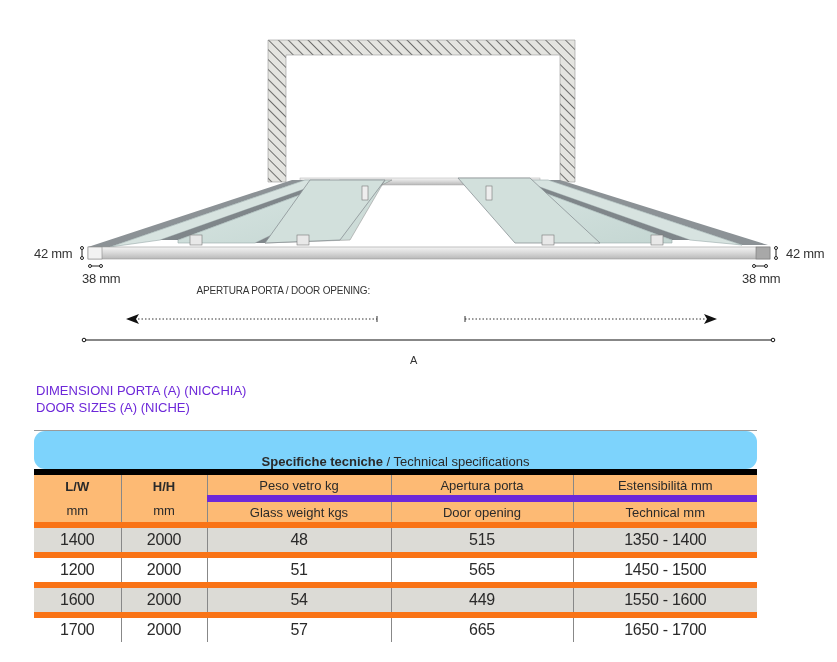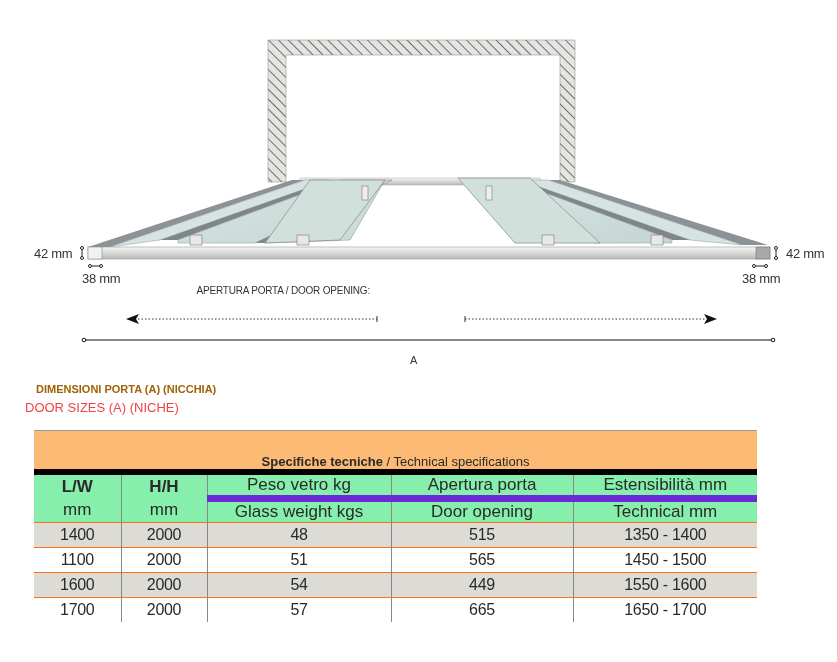--- a/index.html
+++ b/index.html
@@ -3,39 +3,39 @@
 <meta charset="utf-8">
 <style>
   html, body { margin: 0; padding: 0; background: #ffffff; }
   body { width: 837px; height: 662px; position: relative; overflow: hidden;
          font-family: "Liberation Sans", sans-serif; color: #2a2a2a; }
   #diagram { position: absolute; left: 0; top: 0; width: 837px; height: 372px; }
   .dim-label { position: absolute; font-size: 13px; color: #333; letter-spacing: -0.3px; }
   .door-open { position: absolute; left: 140px; top: 284px; width: 230px; text-align: right;
                font-size: 10px; color: #333; line-height: 13px; letter-spacing: -0.2px; }
   .a-label { position: absolute; left: 410px; top: 354px; font-size: 11px; color: #333; }
-  .title-it { position: absolute; left: 36px; top: 383px; font-size: 11px; font-weight: bold; color: #a16207; }
-  .title-en { position: absolute; left: 25px; top: 400px; font-size: 13px; color: #ef4444; text-align: center; }
+  .title-it { position: absolute; left: 36px; top: 383px; font-size: 13px; font-weight: normal; color: #6d28d9; }
+  .title-en { position: absolute; left: 36px; top: 400px; font-size: 13px; color: #6d28d9; text-align: center; }
 
   .spec-table { position: absolute; left: 34px; top: 430px; width: 723px;
                 border-collapse: collapse; table-layout: fixed; }
   .spec-table td, .spec-table th { padding: 0; text-align: center; font-weight: normal;
                 color: #2a2a2a; }
-  .band { background: #fdba74; height: 30px; font-size: 13px;
-          border-top: 1px solid #9a9a9a; vertical-align: bottom; }
+  .band { background: #7dd3fc; height: 30px; font-size: 13px;
+          border-top: 1px solid #9a9a9a; vertical-align: bottom; border-radius: 11px; }
   .band span.b { font-weight: bold; }
   .band-cell { padding-top: 8px !important; }
   .thick-row td { height: 6px; background: #000; }
-  .hdr td { font-size: 17px; height: 20px; background: #86efac; }
+  .hdr td { font-size: 13px; height: 20px; background: #fdba74; }
   .hdr td.bold { font-weight: bold; }
   .vline { border-left: 1px solid #888; }
   .hline td.sub { border-bottom: 7px solid #6d28d9; }
   .data td { font-size: 16px; height: 24px; letter-spacing: -0.3px; }
   .data.shade td { background: #dcdbd6; }
-  .data td { border-top: 1px solid #f97316; }
+  .data td { border-top: 6px solid #f97316; }
   .data.last td { border-bottom: 1px solid #a5a5a5; }
 </style>
 </head>
 <body>
 
 <svg id="diagram" viewBox="0 0 837 372" xmlns="http://www.w3.org/2000/svg">
   <defs>
     <pattern id="hatch" patternUnits="userSpaceOnUse" width="7" height="7" patternTransform="rotate(-45)">
       <rect width="7" height="7" fill="#e4e4e0"></rect>
       <line x1="0" y1="0" x2="0" y2="7" stroke="#3a3a3a" stroke-width="1.4"></line>
@@ -163,21 +163,21 @@
     <td class="vline">Technical mm</td>
   </tr>
   <tr class="data shade">
     <td>1400</td>
     <td class="vline">2000</td>
     <td class="vline">48</td>
     <td class="vline">515</td>
     <td class="vline">1350 - 1400</td>
   </tr>
   <tr class="data">
-    <td>1100</td>
+    <td>1200</td>
     <td class="vline">2000</td>
     <td class="vline">51</td>
     <td class="vline">565</td>
     <td class="vline">1450 - 1500</td>
   </tr>
   <tr class="data shade">
     <td>1600</td>
     <td class="vline">2000</td>
     <td class="vline">54</td>
     <td class="vline">449</td>

